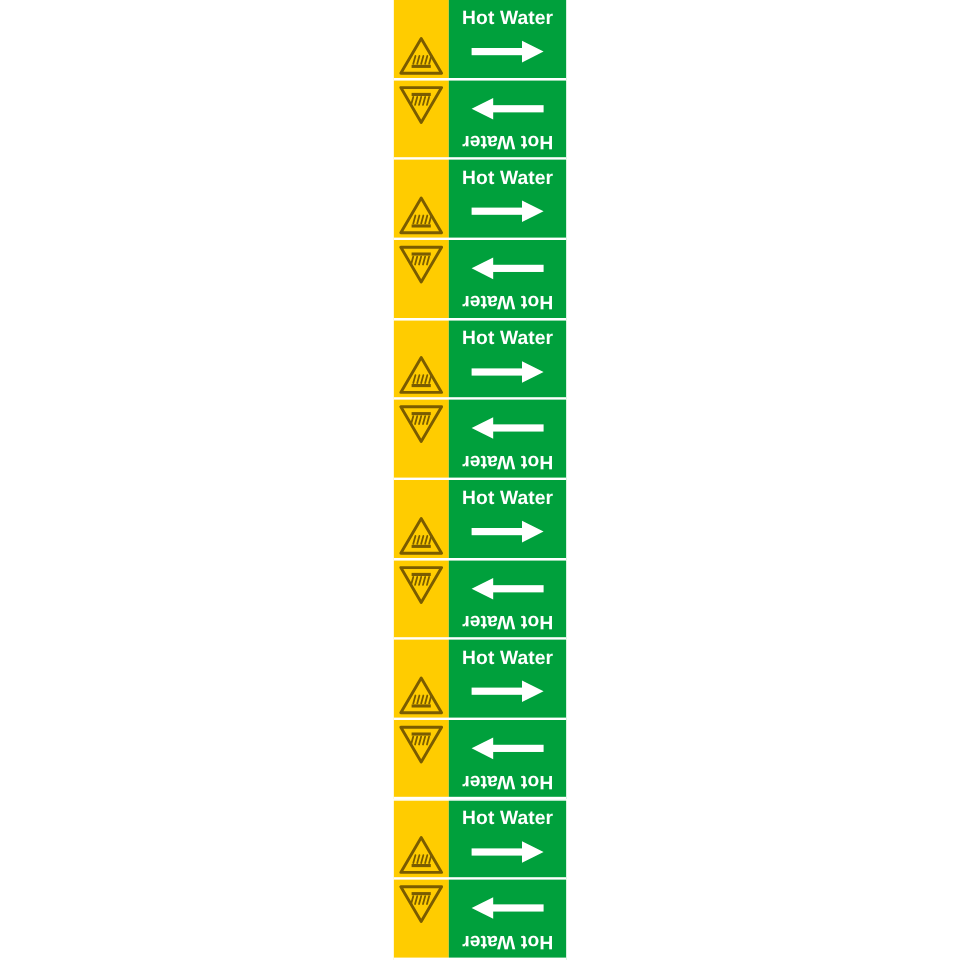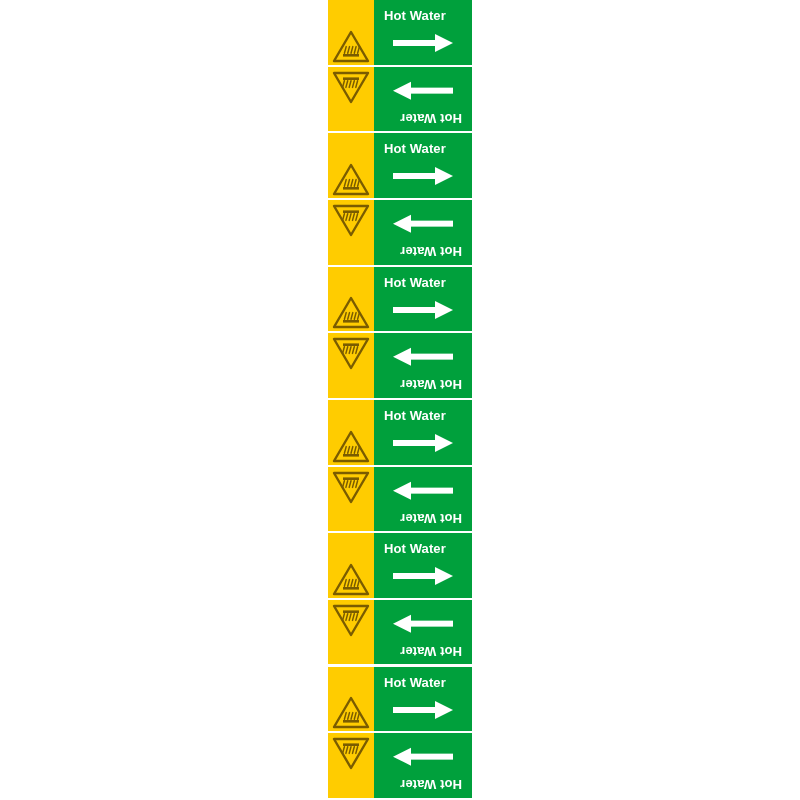--- a/index.html
+++ b/index.html
@@ -68,28 +68,28 @@
   }
   .band.flipped .content {
     transform: rotate(180deg);
   }
 
   .label-text {
     position: absolute;
     top: 9px;
     left: 0;
     width: 98px;
+    text-align: center;
     color: #ffffff;
     font-family: "Liberation Sans", sans-serif;
     font-weight: bold;
-    font-size: 13px;
+    font-size: 16px;
     line-height: 14px;
     letter-spacing: 0.1px;
     white-space: nowrap;
-    margin-left: 10px;
   }
 
   
   .arrow {
     position: absolute;
     top: 34px;
     left: 19px;
     width: 60px;
     height: 18px;
   }

